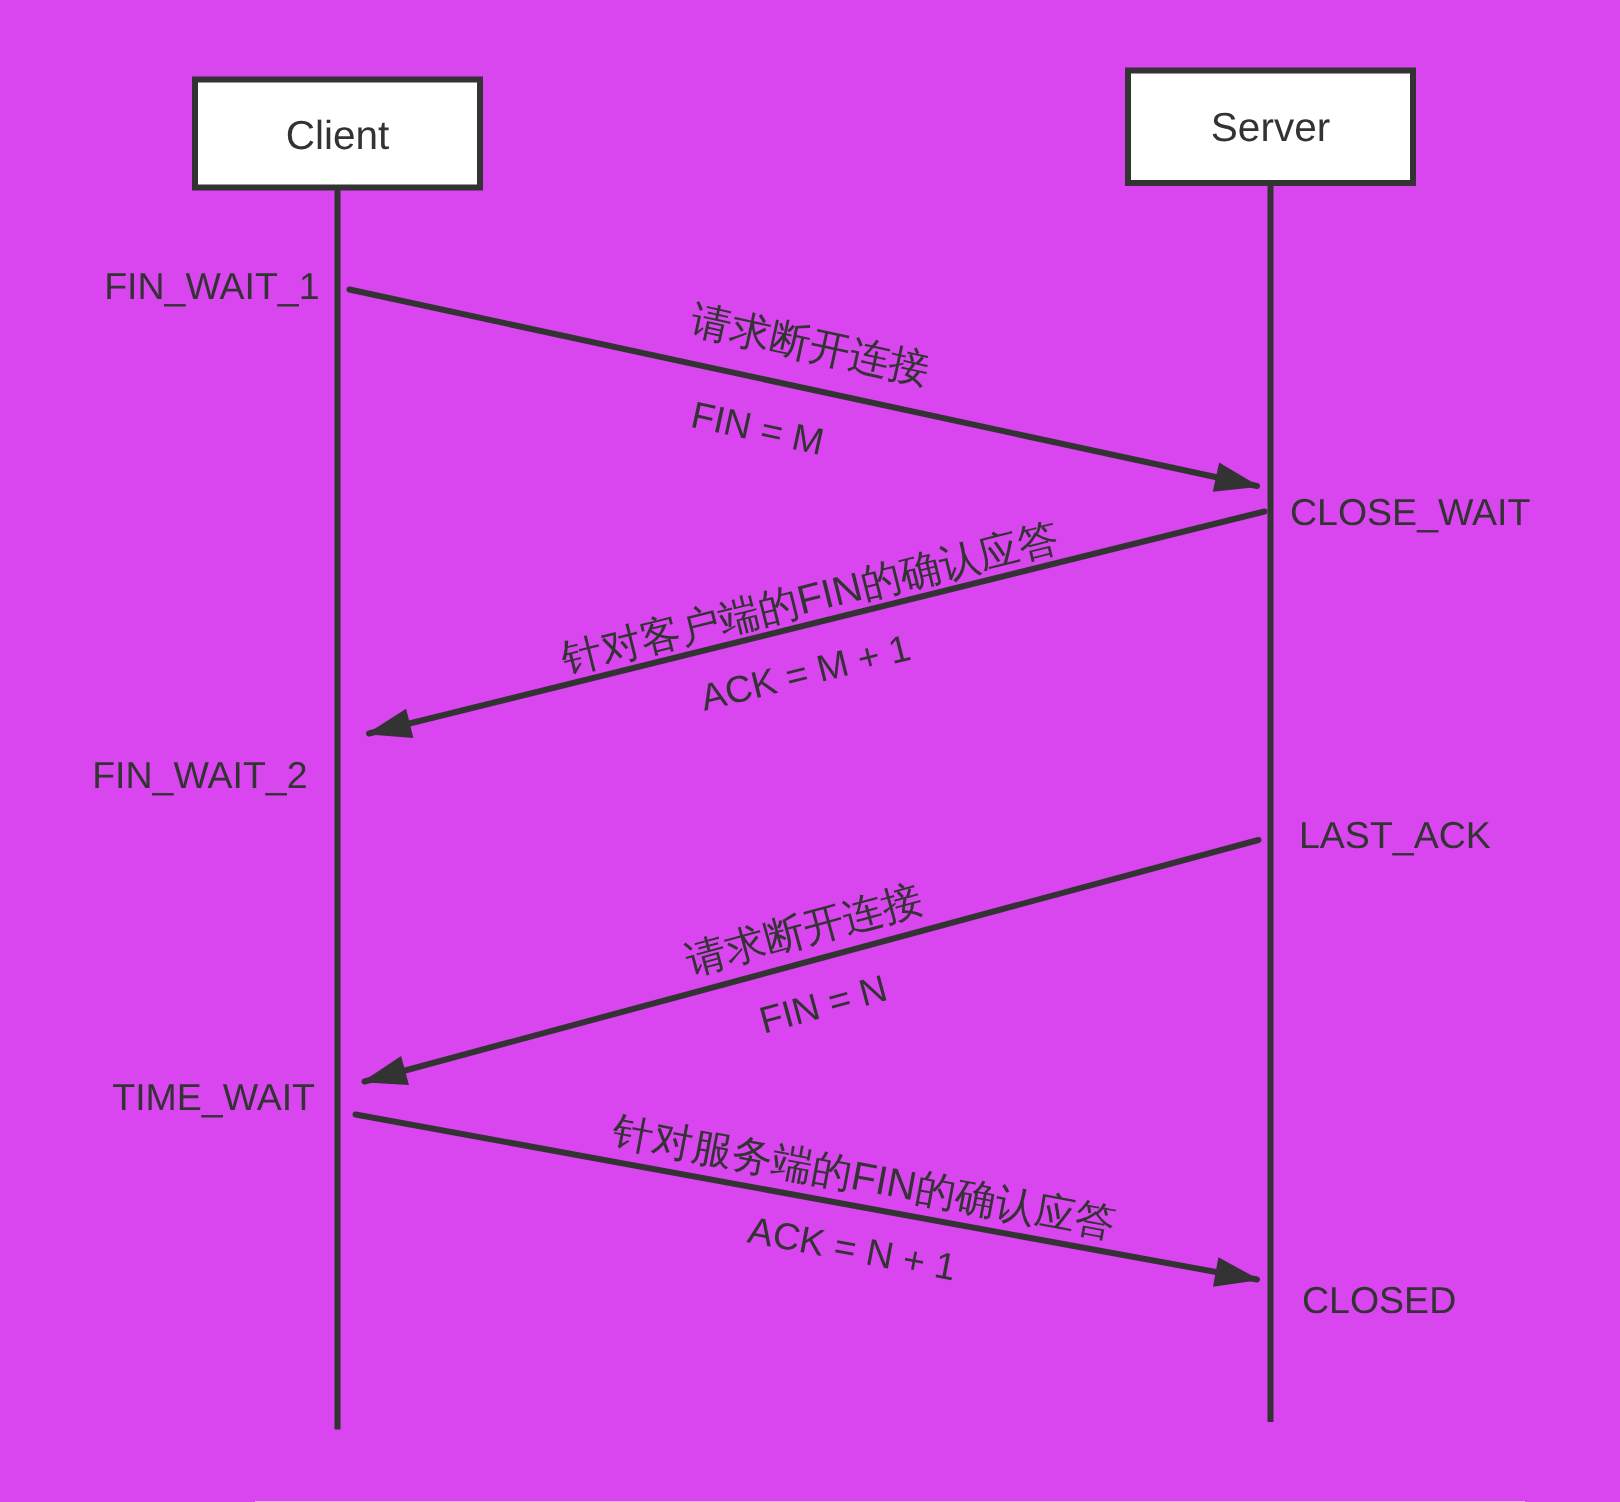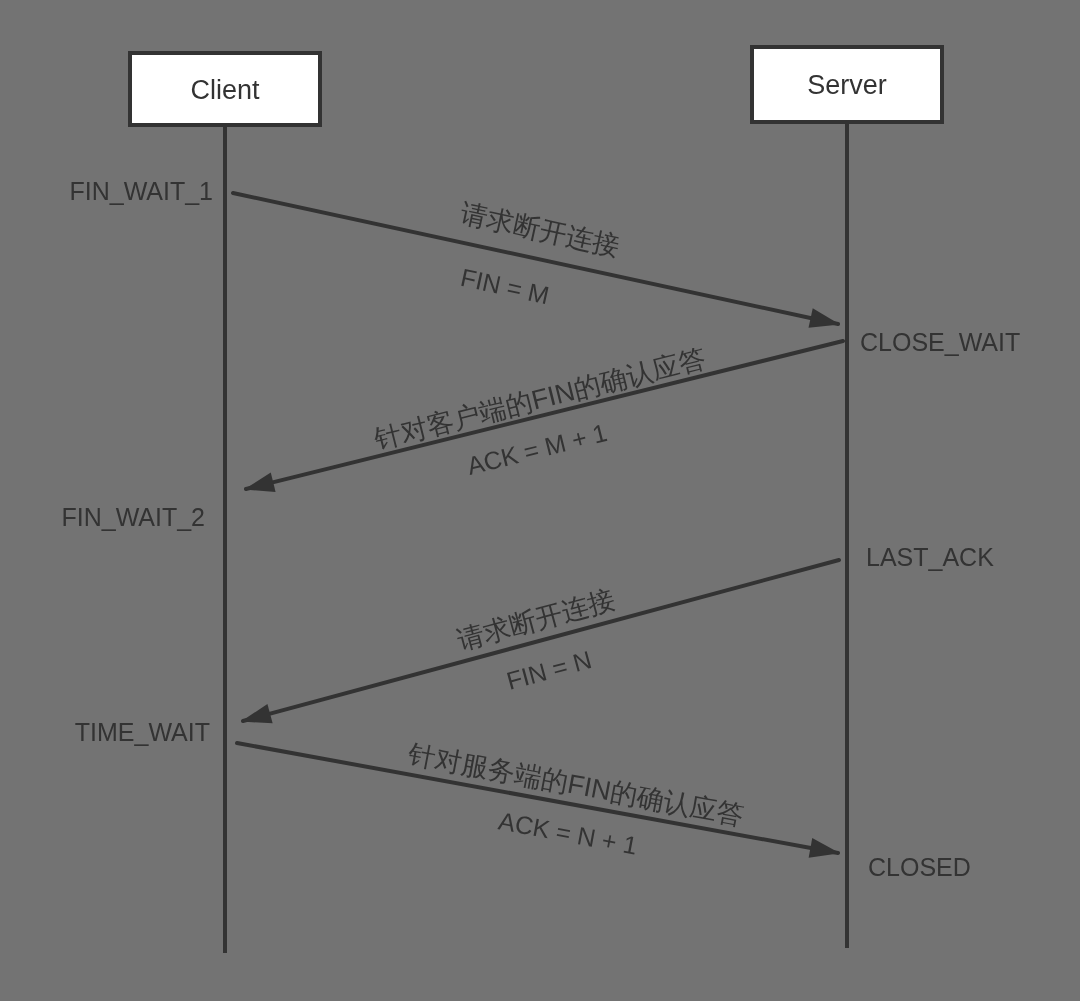--- a/index.html
+++ b/index.html
@@ -4,21 +4,21 @@
 <style>
   html, body {
     margin: 0;
     padding: 0;
     background: #ffffff;
   }
   .stage {
     position: relative;
     width: 1080px;
     height: 1001px;
-    background: #737373;
+    background: #d946ef;
     font-family: "Liberation Sans", "DejaVu Sans", sans-serif;
   }
   svg { display: block; }
   .actor-box {
     fill: #ffffff;
     stroke: #333333;
     stroke-width: 4;
   }
   .lifeline {
     stroke: #333333;

